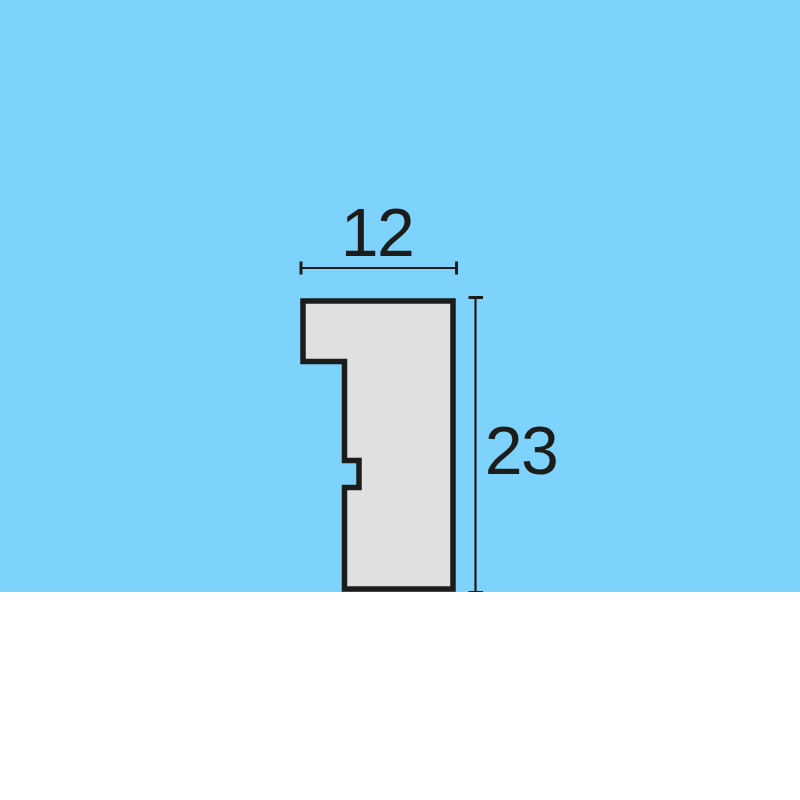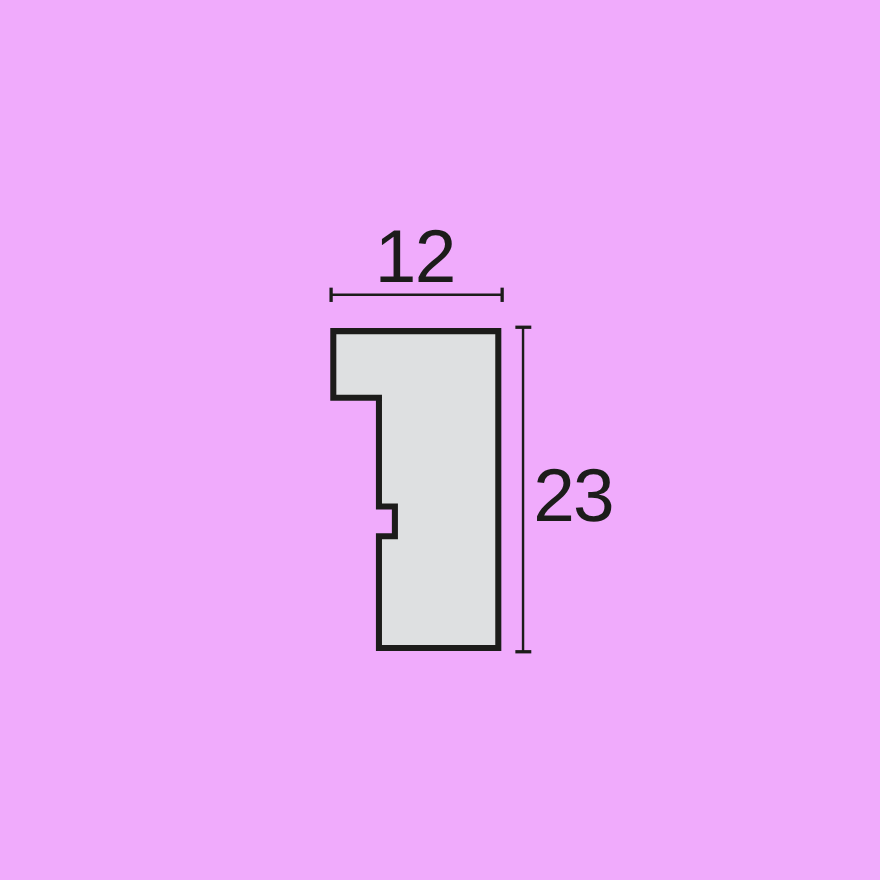--- a/index.html
+++ b/index.html
@@ -3,22 +3,22 @@
 <meta charset="utf-8">
 <style>
   html, body {
     margin: 0;
     padding: 0;
     background: #ffffff;
   }
   .canvas {
     position: relative;
     width: 800px;
-    height: 800px;
-    background: #f0abfc;
+    height: 592px;
+    background: #7dd3fc;
     overflow: hidden;
   }
   .canvas svg {
     display: block;
     width: 800px;
     height: 800px;
   }
   .shape {
     stroke: #1c1c1a;
     stroke-width: 5.5;

